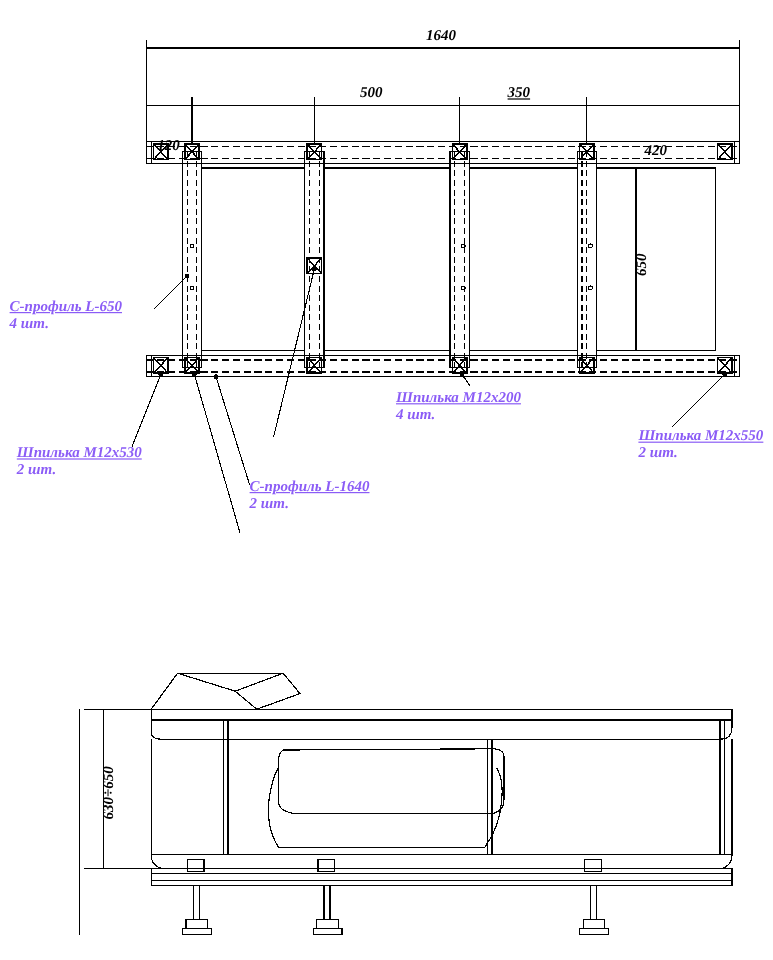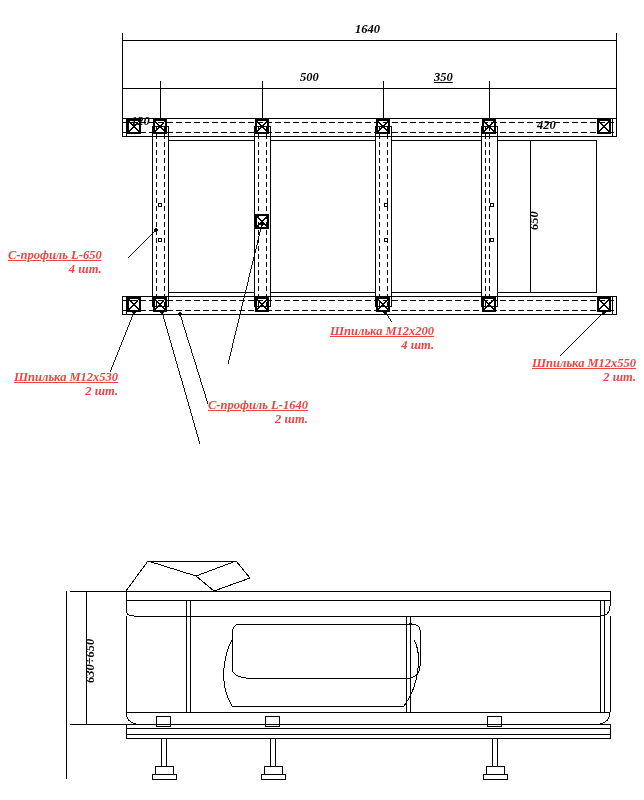--- a/index.html
+++ b/index.html
@@ -28,25 +28,25 @@
     height: 800px;
   }
   .lbl {
     position: absolute;
     font-family: "Liberation Serif", serif;
     font-style: italic;
     font-weight: bold;
     font-size: 12.5px;
     line-height: 14px;
     white-space: nowrap;
-    color: #ef4444;
+    color: #8b5cf6;
   }
   .lbl .sub {
     display: block;
-    text-align: right;
+    text-align: left;
   }
   .dimtxt {
     position: absolute;
     font-family: "Liberation Serif", serif;
     font-style: italic;
     font-weight: bold;
     font-size: 12.5px;
     white-space: nowrap;
     color: #000;
   }
@@ -279,21 +279,21 @@
         <line x1="80" y1="724" x2="92" y2="724"></line>
       </g>
 
       <line x1="66" y1="779" x2="66" y2="591"></line>
     </g>
   </svg>
 
   <div class="dimtxt" style="left:355px; top:22px;text-align:right;">1640</div>
   <div class="dimtxt" style="left:131px; top:70px;margin-top:44px;">120</div>
   <div class="dimtxt" style="left:300px; top:70px;">500</div>
-  <div class="dimtxt" style="left:434px; top:70px;text-decoration:underline;">350</div>
+  <div class="dimtxt" style="left:423px; top:70px;text-decoration:underline;">350</div>
   <div class="dimtxt" style="left:537px; top:86px;margin-top:32px;">420</div>
   <div class="dimtxt vert" style="left:527px; top:230px;">650</div>
   <div class="dimtxt vert" style="left:83px; top:683px;">630÷650</div>
 
   <div class="lbl" style="left:8px; top:248px;">
     <span class="ul">С-профиль L-650</span>
     <span class="sub">4 шт.</span>
   </div>
 
   <div class="lbl" style="left:14px; top:370px;">

